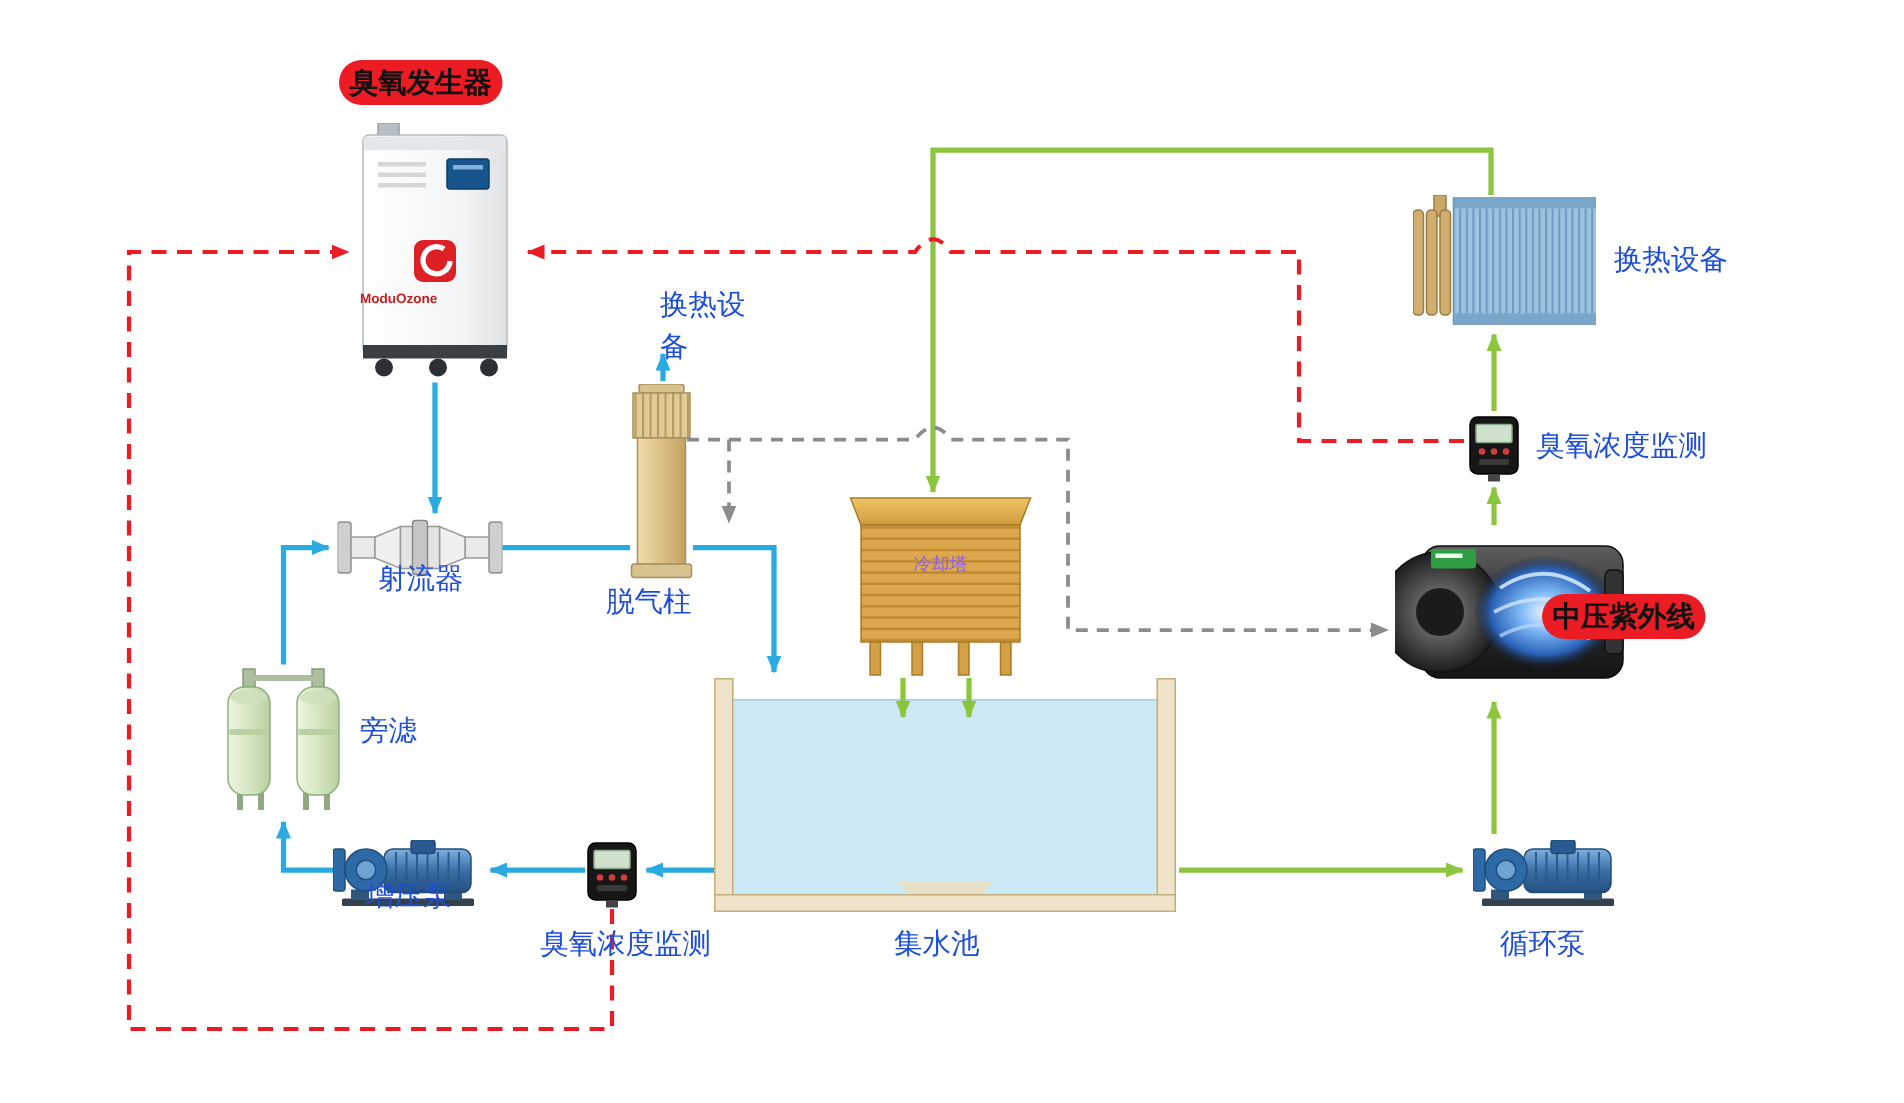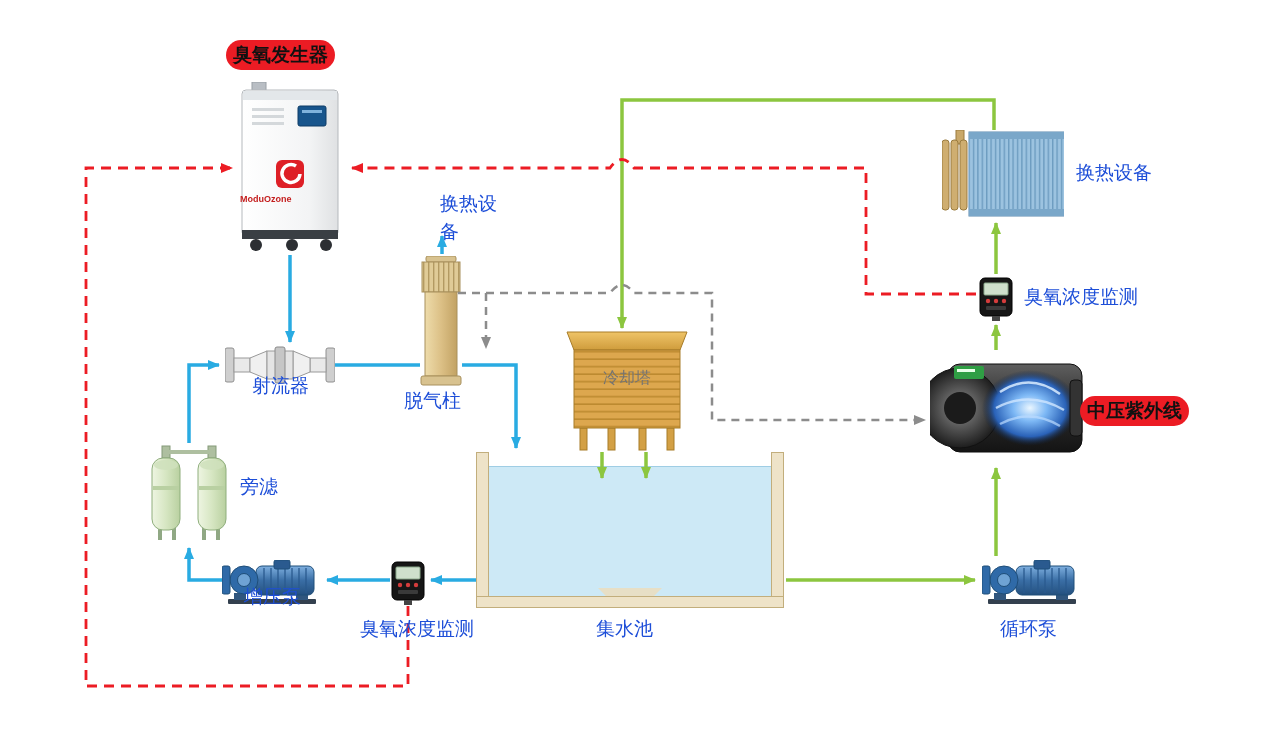--- a/index.html
+++ b/index.html
@@ -16,21 +16,21 @@
   .gray  { stroke:#8c8c8c; stroke-width:2.5; fill:none; stroke-dasharray:8 6; }
   .label {
     position:absolute; z-index:6; font-size:19px; color:#1d4ed8; white-space:nowrap;
   }
   .label.wrap { white-space:normal; line-height:1.45; }
   .label.red-tag {
     background:#ec1c24; color:#111; font-weight:700; padding:2px 7px;border-radius:15px;
   }
   .tower-label {
     position:absolute; left:0; top:38px; width:100%; text-align:center; z-index:6;
-    font-size:16px; color:#737373;
+    font-size:12px; color:#8b5cf6;
   }
   .gen-brand {
     position:absolute; left:0; top:112px; width:100%; text-align:left;
     font-family:"Liberation Sans",sans-serif; font-size:9px; font-weight:700; color:#c41e1e;
   }
   
   .pool { position:absolute; z-index:1; }
   .pool-wall { position:absolute; background:#eee3c8; border:1px solid #c2ae7c; box-sizing:border-box; }
   .wall-left   { left:0; top:0; width:13px; height:100%; }
   .wall-right  { right:0; top:0; width:13px; height:100%; }
@@ -309,17 +309,17 @@
 
   <div class="label red-tag" style="left:226px;top:40px">臭氧发生器</div>
   <div class="label wrap" style="left:440px;top:190px;width:64px">换热设备</div>
   <div class="label" style="left:252px;top:373px">射流器</div>
   <div class="label" style="left:404px;top:388px">脱气柱</div>
   <div class="label" style="left:240px;top:474px">旁滤</div>
   <div class="label" style="left:244px;top:584px">增压泵</div>
   <div class="label" style="left:360px;top:616px">臭氧浓度监测</div>
   <div class="label" style="left:596px;top:616px">集水池</div>
   <div class="label" style="left:1000px;top:616px">循环泵</div>
-  <div class="label red-tag" style="left:1080px;top:396px">中压紫外线</div>
+  <div class="label red-tag" style="left:1028px;top:396px">中压紫外线</div>
   <div class="label" style="left:1024px;top:284px">臭氧浓度监测</div>
   <div class="label" style="left:1076px;top:160px">换热设备</div>
 
 </div>
 
 </body></html>

